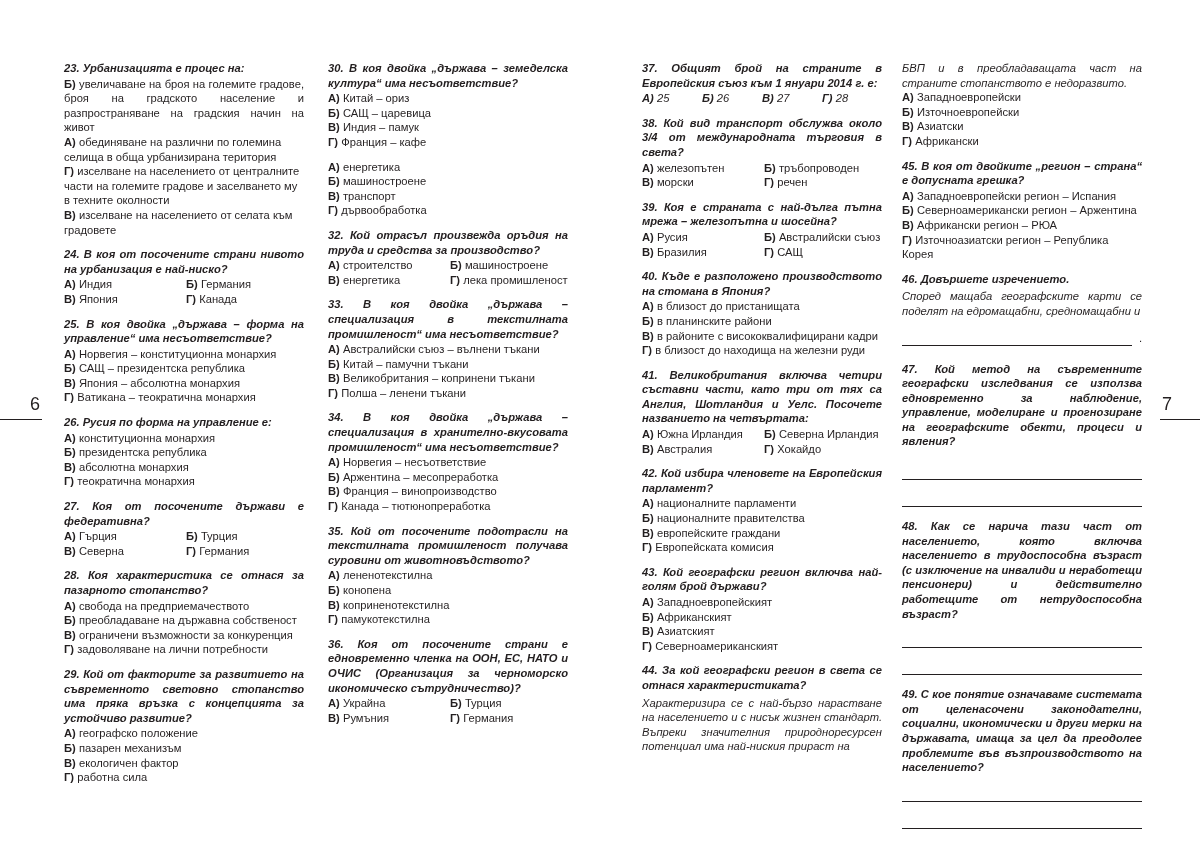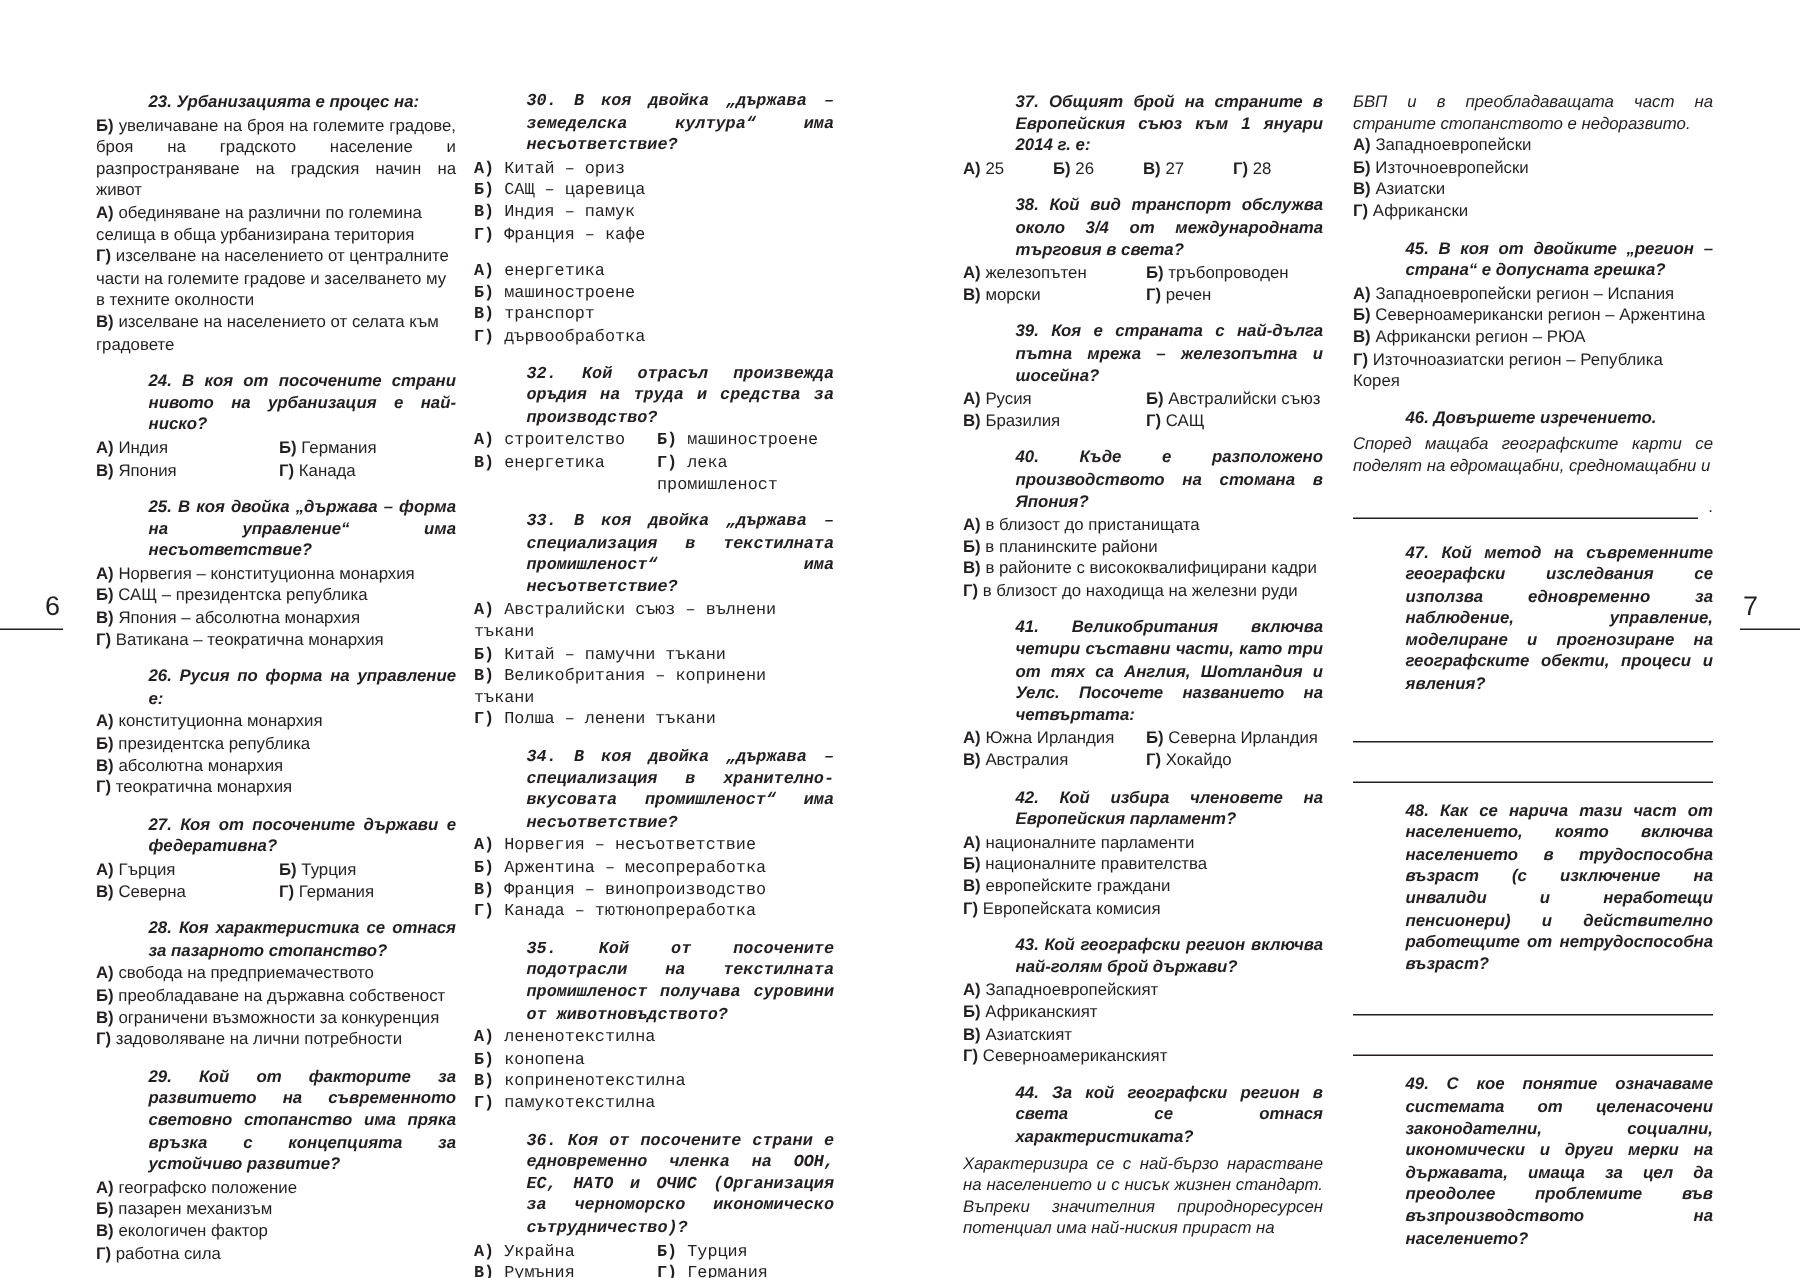--- a/index.html
+++ b/index.html
@@ -1,28 +1,28 @@
 <!DOCTYPE html>
 <html><head>
 <meta charset="utf-8">
 <style>
   html, body { margin: 0; padding: 0; background: #ffffff; }
   body { width: 1200px; height: 852px; position: relative; overflow: hidden;
          font-family: "Liberation Sans", sans-serif; color: #231f20; }
   .col { position: absolute; top: 61px; width: 240px; font-size: 11.2px; line-height: 14.6px; }
   .col1 { left: 64px; }
-  .col2 { left: 316px; font-family: Liberation Mono, monospace; }
+  .col2 { left: 328px; }
   .col3 { left: 642px; }
   .col4 { left: 902px; }
   .q { margin-bottom: 10px; }
-  .qtitle { font-weight: bold; font-style: italic; text-align: justify; margin-bottom: 1px; margin-left: 35px; }
+  .qtitle { font-weight: bold; font-style: italic; text-align: justify; margin-bottom: 1px; }
   .opt { display: block; }
   .opt b { font-weight: bold; }
   .opts2 { display: grid; grid-template-columns: 1fr 1fr; column-gap: 4px; }
-  .opts4 { display: grid; grid-template-columns: repeat(4, 1fr); }
+  .opts4 { display: grid; grid-template-columns: repeat(4, 1fr); font-style: italic; }
   .desc { font-style: italic; text-align: justify; margin-top: 3px; }
   .blank { border-bottom: 1px solid #231f20; height: 14px; margin: 10px 0 12px 0; }
   .blank-dot { display: flex; align-items: flex-end; }
   .blank-dot .line { flex: 1; border-bottom: 1px solid #231f20; height: 14px; }
   .blank-dot .dot { width: 10px; text-align: right; }
   .pagenum { position: absolute; top: 394px; font-size: 18px; color: #231f20; }
   .pn-left { left: 30px; }
   .pn-right { left: 1162px; }
   .edge-line { position: absolute; top: 419px; height: 1px; background: #231f20; }
   .edge-left { left: 0; width: 42px; }

